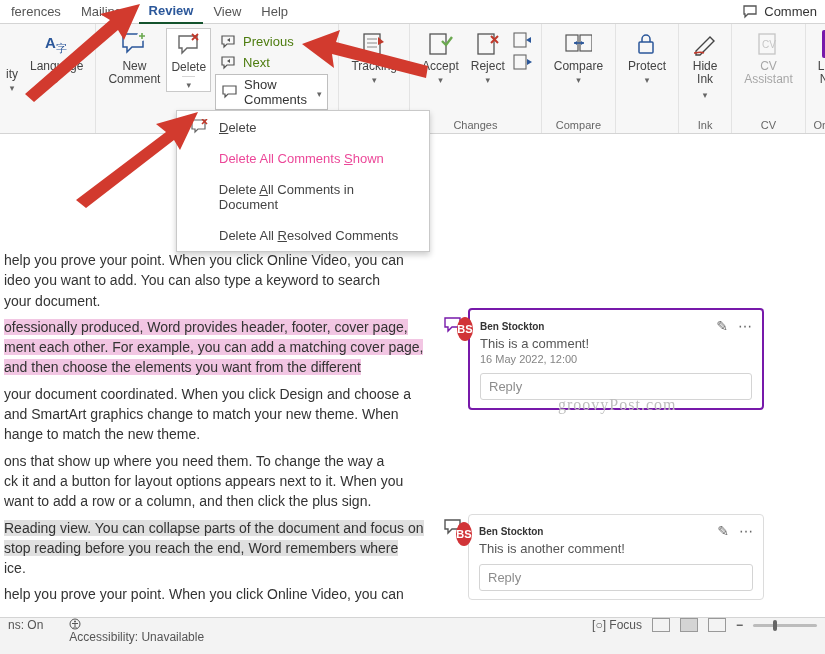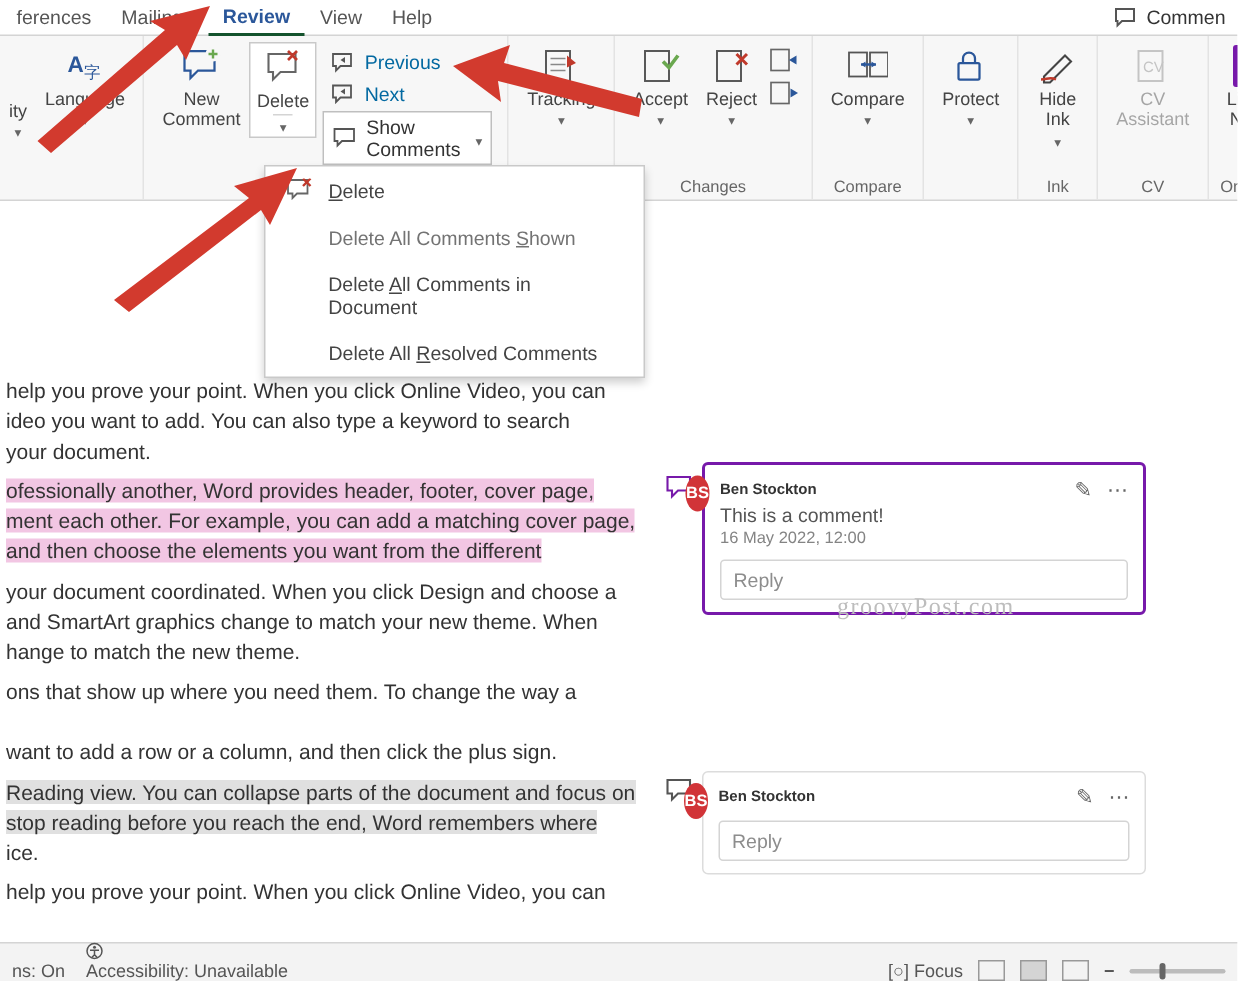--- a/index.html
+++ b/index.html
@@ -15,34 +15,34 @@
   .ribbon { display: flex; align-items: stretch; background: #f7f7f7; border-bottom: 1px solid #d4d4d4; height: 110px; }
   .group { display: flex; flex-direction: column; align-items: center; border-right: 1px solid #e3e3e3; padding: 4px 6px 2px 6px; }
   .group-inner { display: flex; gap: 0; flex: 1; align-items: flex-start; }
   .group-label { font-size: 11px; color: #666; padding-top: 2px; }
   .rbtn { display: flex; flex-direction: column; align-items: center; justify-content: flex-start; padding: 2px 6px; font-size: 12px; line-height: 1.1; cursor: default; }
   .rbtn .ico { width: 28px; height: 28px; display: flex; align-items: center; justify-content: center; }
   .rbtn .lab { margin-top: 2px; text-align: center; color: #444; }
   .rbtn .drop::after { content: " \25BE"; font-size: 9px; color: #666; }
   .rbtn.disabled { opacity: .45; }
   .smallbtns { display: flex; flex-direction: column; gap: 2px; padding: 4px 4px; }
-  .sbtn { display: flex; align-items: center; gap: 6px; font-size: 13px; padding: 2px 6px; color: #0369a1; }
+  .sbtn { display: flex; align-items: center; gap: 6px; font-size: 13px; padding: 2px 6px; color: #4d7c0f; }
   .showc { border: 1px solid #bfbfbf; background: #fff; padding: 2px 6px; display: flex; align-items: center; gap: 6px; font-size: 13px; }
   .showc .chev::after { content: "\25BE"; font-size: 9px; color: #666; margin-left: 4px; }
   .split-lower { border-top: 1px solid #d4d4d4; padding: 1px 4px 0 4px; }
 
   
   svg { display: block; }
   .big-onenote { width:28px; height:28px; background:#7719aa; border-radius:2px; color:#fff; display:flex; align-items:center; justify-content:center; font-weight:bold; font-size:13px; }
 
   
   .dropdown { position: absolute; left: 176px; top: 110px; width: 254px; background: #fff; border: 1px solid #c9c9c9; box-shadow: 0 3px 6px rgba(0,0,0,.2); z-index: 20; }
   .dropdown .item { display: flex; align-items: center; gap: 10px; padding: 8px 14px; font-size: 13px; color: #444; }
   .dropdown .item .ispace { width: 18px; display: flex; justify-content: center; }
-  .dropdown .item.disabled { color: #737373; align-items: flex-end; }
+  .dropdown .item.disabled { color: #ec4899; align-items: flex-end; }
   .dropdown .item u { text-decoration: underline; }
 
   
   .docwrap { display: flex; position: absolute; top: 134px; left: 0; right: 0; bottom: 20px; }
   .doc { flex: 0 0 438px; padding: 0 4px; background: #fff; font-size: 14px; color: #333; line-height: 1.45; }
   .gap { flex: 0 0 30px; display: flex; flex-direction: column; align-items: center; }
   .comments { flex: 1; position: relative; }
   .para { margin: 6px 0; }
   .hl-pink { background: #f2c6e3; }
   .hl-gray { background: #e0e0e0; }
@@ -53,21 +53,21 @@
   .avatar { position: absolute; left: -13px; top: 7px; width: 16px; height: 24px; border-radius: 50%; background: #d13438; color: #fff; font-size: 11px; font-weight: 600; display: flex; align-items: center; justify-content: center; }
   .cname { font-weight: 600; font-size: 10px; }
   .ctext { font-size: 13px; color: #555; margin-top: 2px; }
   .ctime { font-size: 11px; color: #848484; margin-top: 2px; }
   .replybox { margin-top: 8px; border: 1px solid #d4d4d4; border-radius: 3px; padding: 5px 8px; color: #8d8d8d; font-size: 13px; }
   .cardhdr { display: flex; align-items: center; }
   .cardhdr .spacer { flex: 1; }
   .cardhdr .ic { color: #666; margin-left: 10px; font-size: 14px; }
 
   
-  .status { position: absolute; bottom: 0; left: 0; right: 0; height: 26px; background: #f3f3f3; border-top: 1px solid #d4d4d4; display: flex; align-items: flex-end; font-size: 12px; color: #555; padding: 0 8px; gap: 14px; }
+  .status { position: absolute; bottom: 0; left: 0; right: 0; height: 37px; background: #f3f3f3; border-top: 1px solid #d4d4d4; display: flex; align-items: flex-start; font-size: 12px; color: #555; padding: 0 8px; gap: 26px; }
   .status .right { margin-left: auto; display: flex; align-items: center; gap: 10px; }
   .zoombar { width: 64px; height: 3px; background: #bcbcbc; border-radius: 2px; position: relative; }
   .zoombar::after { content:""; position:absolute; left:20px; top:-4px; width:4px; height:11px; background:#666; border-radius:2px; }
   .viewbtn { width:18px; height:14px; border:1px solid #999; display:inline-block; }
   .viewbtn.active { background:#d4d4d4; }
 
   
   .arrow { position: absolute; z-index: 50; pointer-events: none; }
   .arrow svg path { fill: #d23a2e; }
 
@@ -343,32 +343,32 @@
 
 <div class="docwrap">
   <div class="doc">
     <div style="height:110px"></div>
     <div class="para">
       <span>help you prove your point. When you click Online Video, you can</span><br>
       <span>ideo you want to add. You can also type a keyword to search</span><br>
       <span>your document.</span>
     </div>
     <div class="para">
-      <span class="hl-pink">ofessionally another, Word provides header, footer, cover page,</span><br>
+      <span class="hl-pink">ofessionally produced, Word provides header, footer, cover page,</span><br>
       <span class="hl-pink">ment each other. For example, you can add a matching cover page,</span><br>
       <span class="hl-pink">and then choose the elements you want from the different</span>
     </div>
     <div class="para">
       <span>your document coordinated. When you click Design and choose a</span><br>
       <span>and SmartArt graphics change to match your new theme. When</span><br>
       <span>hange to match the new theme.</span>
     </div>
     <div class="para">
       <span>ons that show up where you need them. To change the way a</span><br>
-      <br>
+      <span>ck it and a button for layout options appears next to it. When you</span><br>
       <span>want to add a row or a column, and then click the plus sign.</span>
     </div>
     <div class="para">
       <span class="hl-gray"> Reading view. You can collapse parts of the document and focus on </span><br>
       <span class="hl-gray"> stop reading before you reach the end, Word remembers where </span><br>
       <span>ice.</span>
     </div>
     <div class="para">
       <span>help you prove your point. When you click Online Video, you can</span>
     </div>
@@ -404,20 +404,21 @@
     <div class="watermark" style="top:262px;left:90px">groovyPost.com</div>
 
     <div class="card" style="top:380px">
       <div class="avatar">BS</div>
       <div class="cardhdr">
         <span class="cname">Ben Stockton</span>
         <span class="spacer"></span>
         <span class="ic">✎</span>
         <span class="ic">⋯</span>
       </div>
+      <div class="ctext">This is another comment!</div>
       <div class="replybox">Reply</div>
     </div>
   </div>
 </div>
 
 <div class="status">
   <span>ns: On</span>
   <span>
     <svg width="12" height="12" style="vertical-align:-2px">
         <circle cx="6" cy="6" r="5" fill="none" stroke="#555"></circle>

